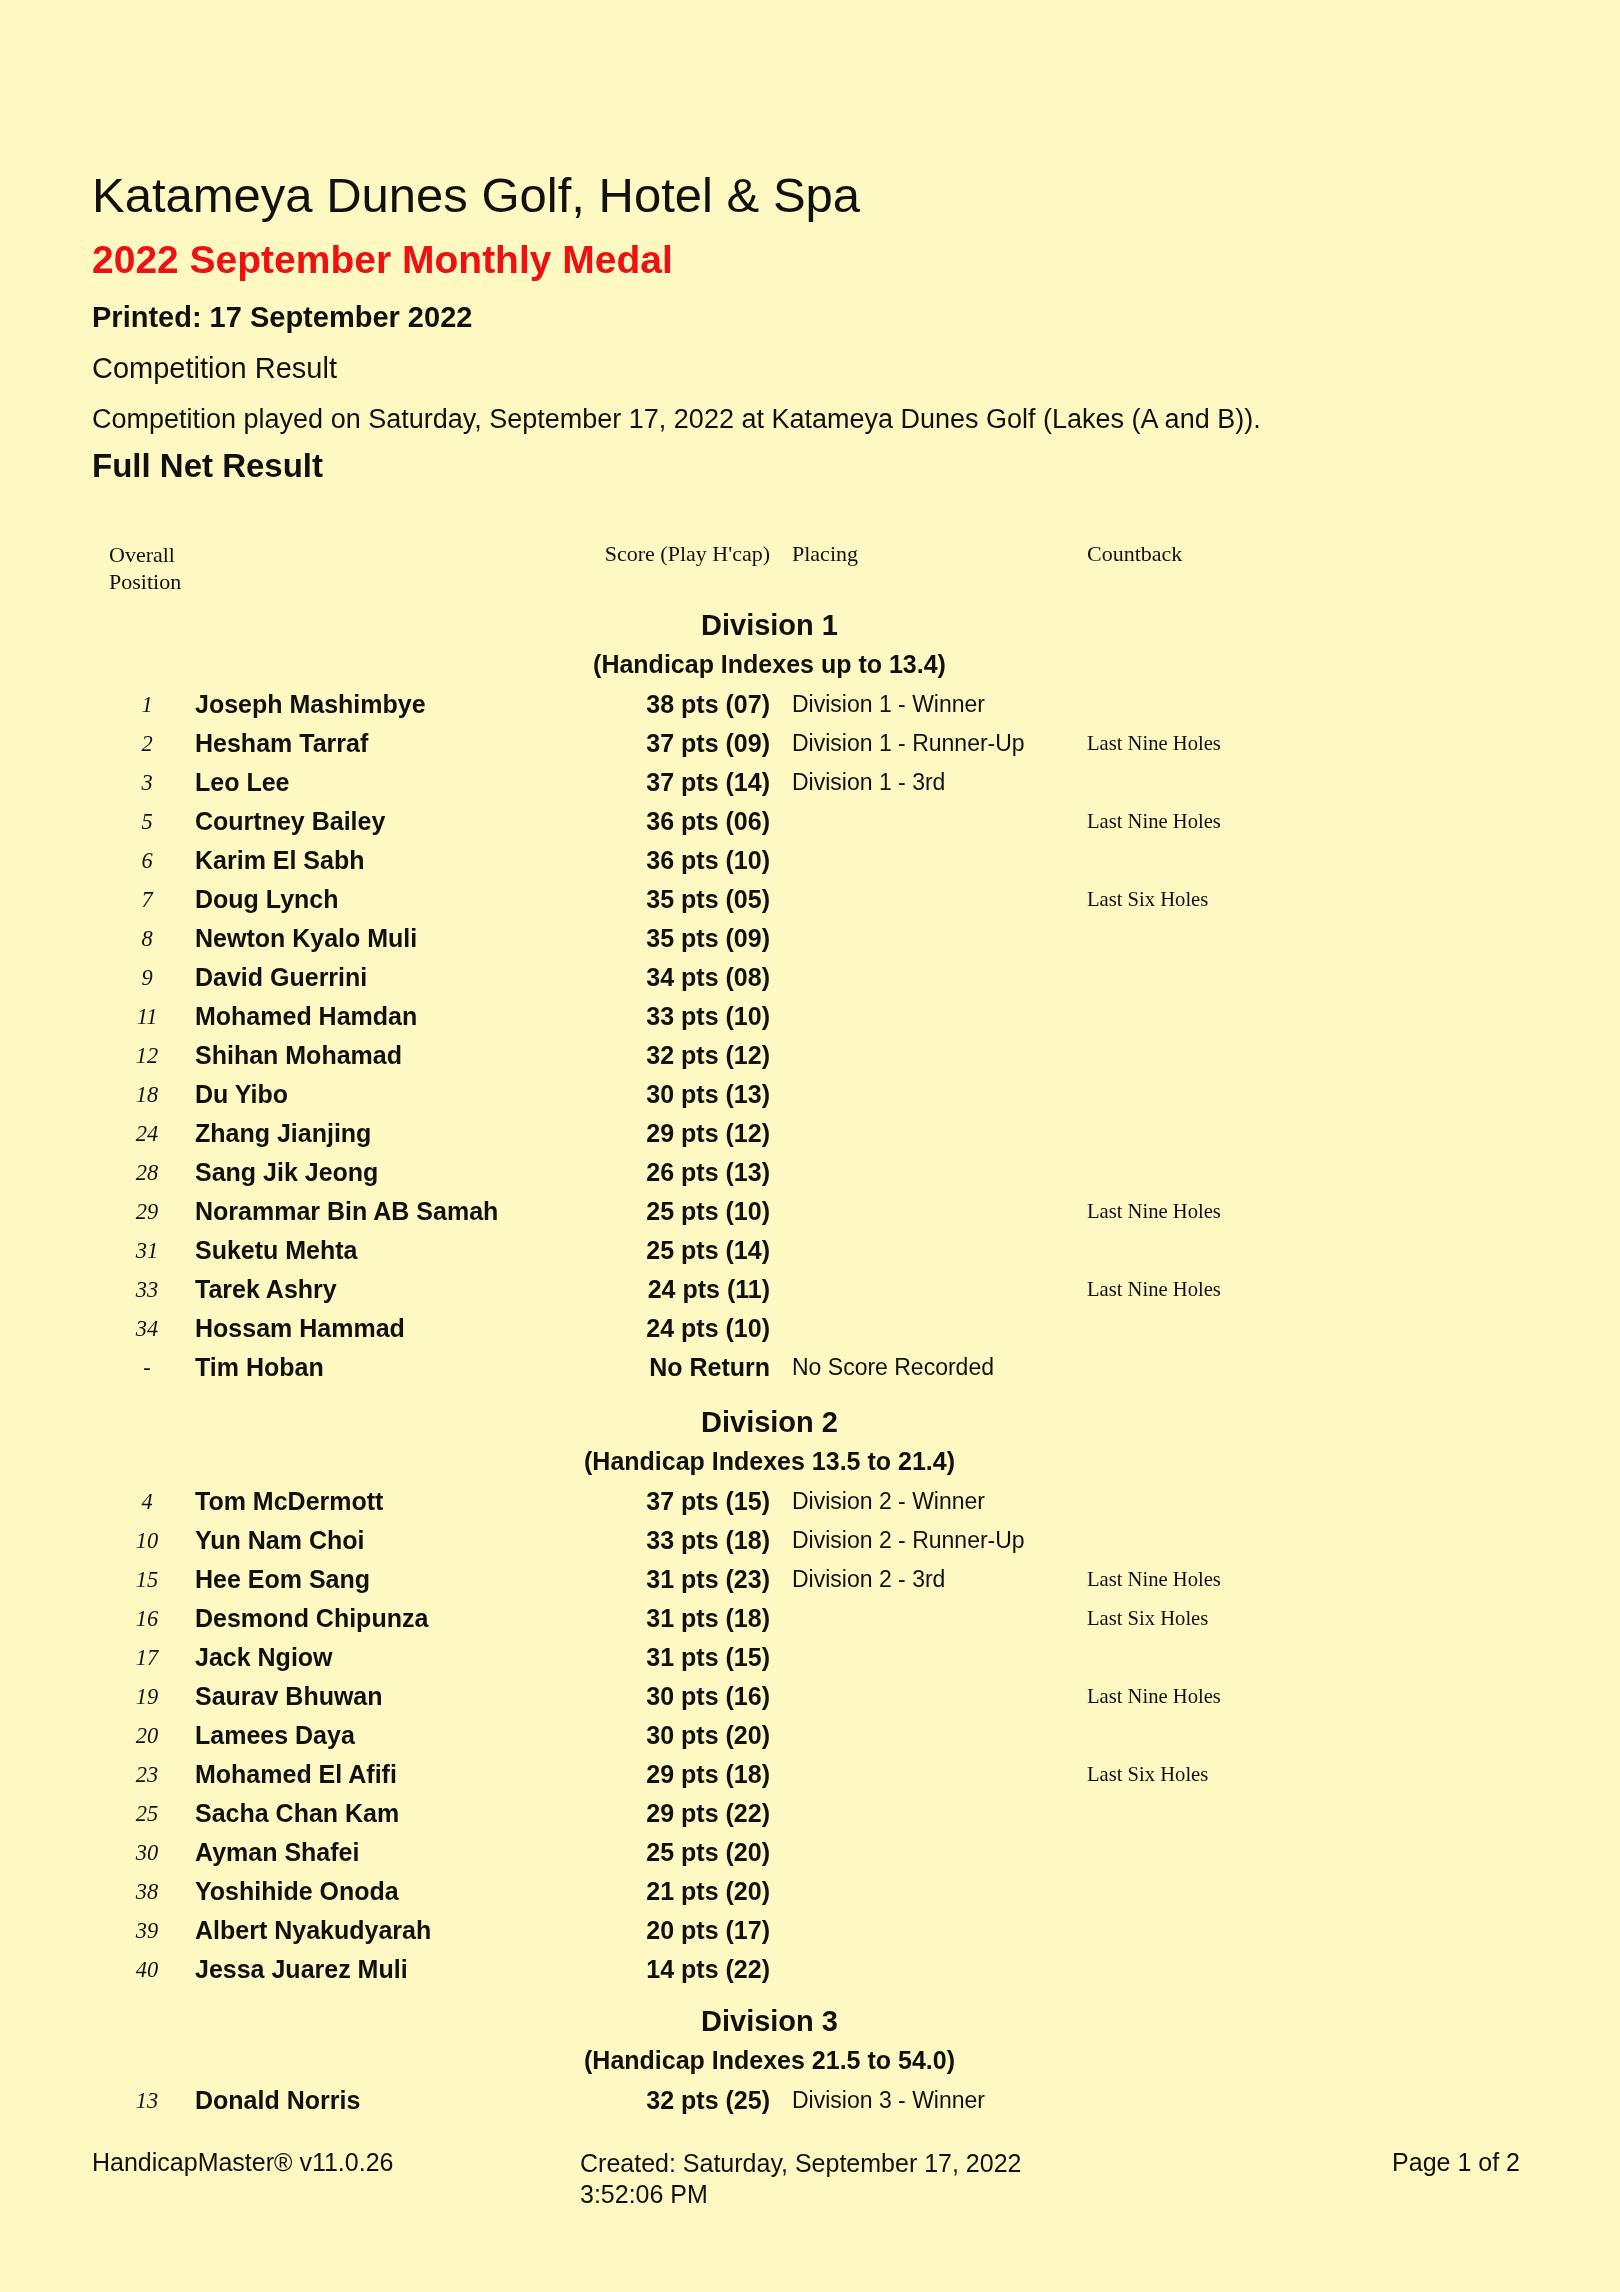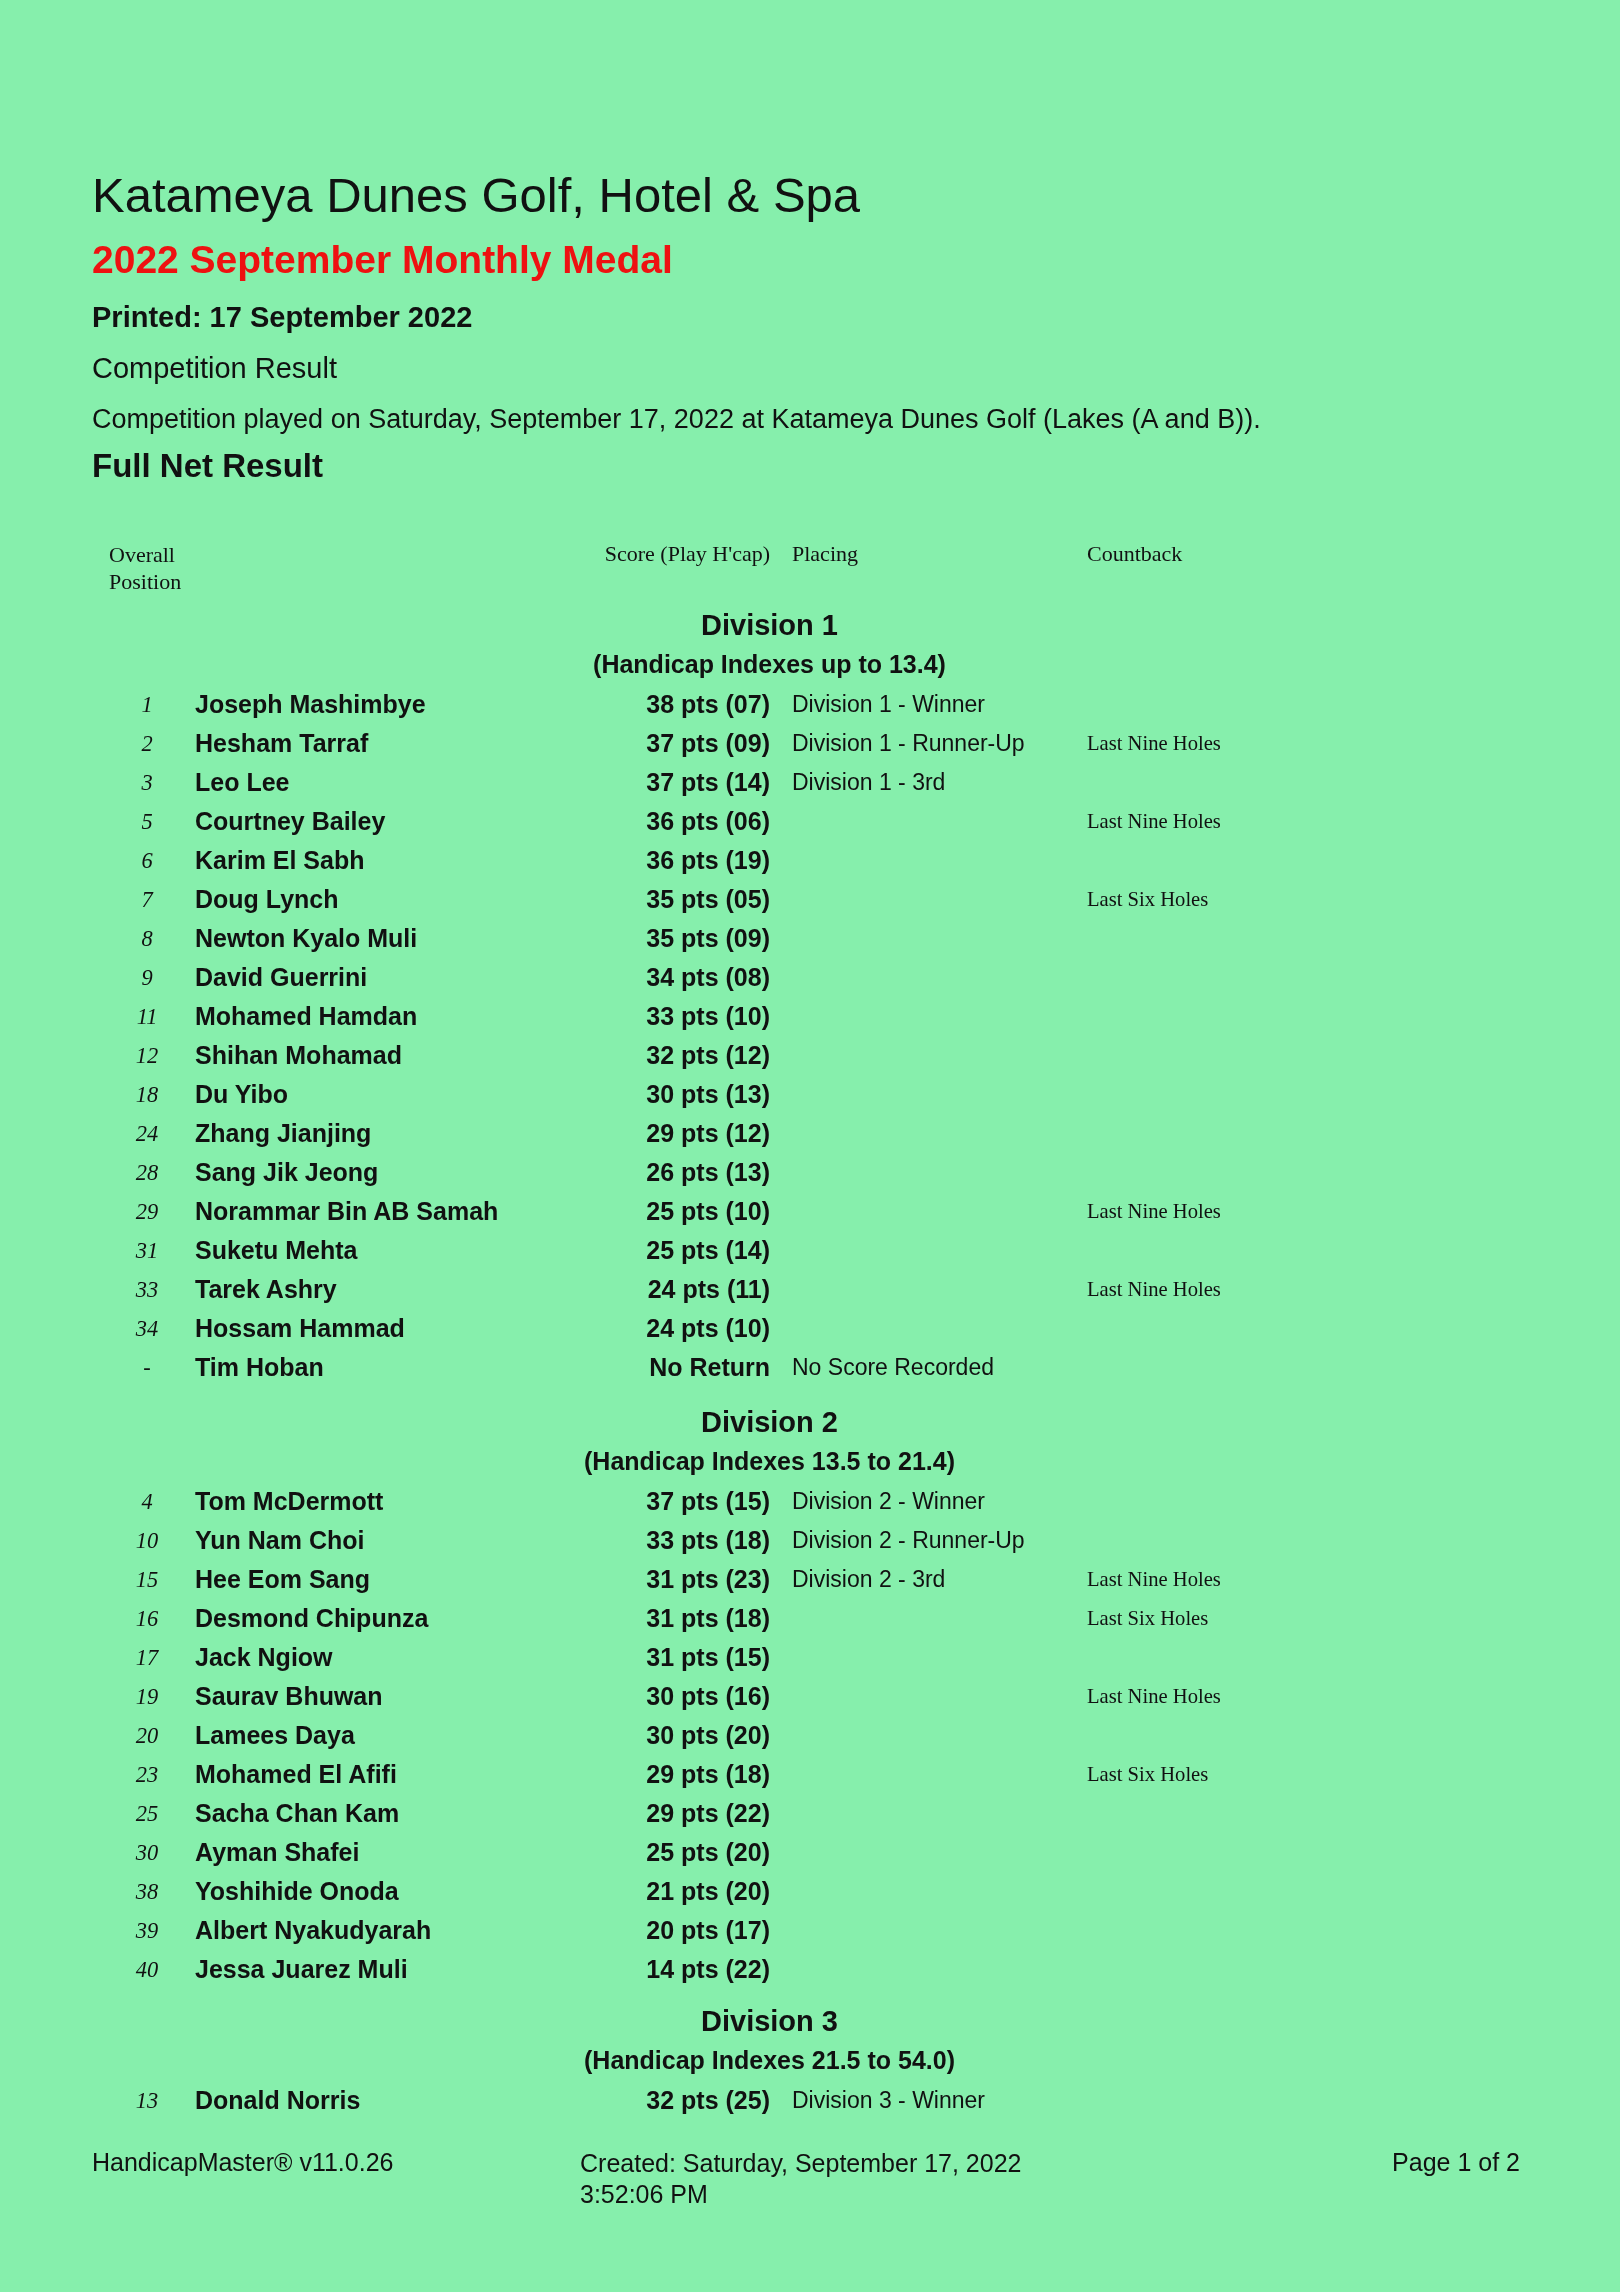--- a/index.html
+++ b/index.html
@@ -1,20 +1,20 @@
 <!DOCTYPE html>
 <html style="font-size:14.3px"><head>
 <meta charset="utf-8">
 <style>
   html,body{margin:0;padding:0;background:#ffffff;}
   .page{
     position:relative;
     width:1620px;
     height:2293px;
-    background:#86efac;
+    background:#fef9c3;
     font-family:"Liberation Sans", sans-serif;
     color:#111111;
     overflow:hidden;
   }
   .abs{position:absolute;white-space:nowrap;}
 
   
   .club-title{left:92px;top:167px;font-size:49px;font-weight:400;}
   .comp-title{left:92px;top:238px;font-size:39px;font-weight:700;color:#ee1111;}
   .printed-line{left:92px;top:301px;font-size:29px;font-weight:700;}
@@ -103,21 +103,21 @@
     <span class="cell cell-pos">5</span>
     <span class="cell cell-name">Courtney Bailey</span>
     <span class="cell cell-score">36 pts (06)</span>
     <span class="cell cell-placing"></span>
     <span class="cell cell-countback">Last Nine Holes</span>
   </div>
 
   <div class="row">
     <span class="cell cell-pos">6</span>
     <span class="cell cell-name">Karim El Sabh</span>
-    <span class="cell cell-score">36 pts (19)</span>
+    <span class="cell cell-score">36 pts (10)</span>
     <span class="cell cell-placing"></span>
     <span class="cell cell-countback"></span>
   </div>
 
   <div class="row">
     <span class="cell cell-pos">7</span>
     <span class="cell cell-name">Doug Lynch</span>
     <span class="cell cell-score">35 pts (05)</span>
     <span class="cell cell-placing"></span>
     <span class="cell cell-countback">Last Six Holes</span>

